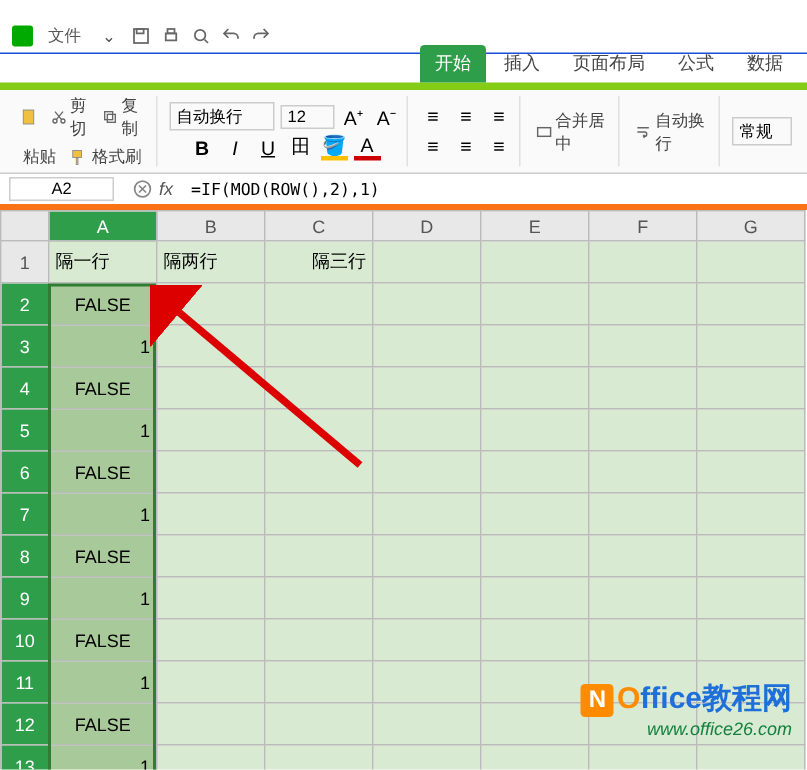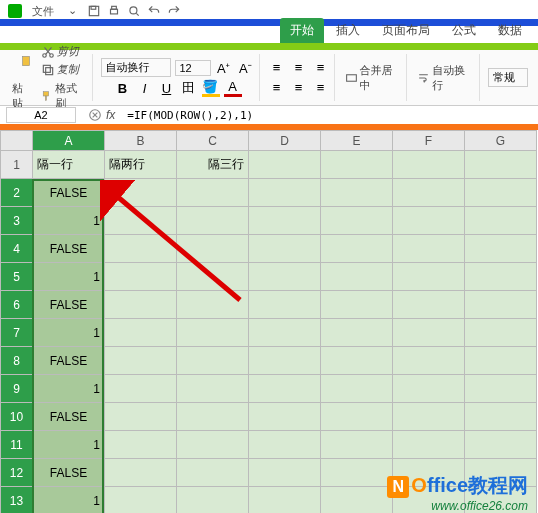--- a/index.html
+++ b/index.html
@@ -1,38 +1,38 @@
 <!DOCTYPE html>
 <html><head>
   <meta charset="utf-8">
   <style>
     * { box-sizing: border-box; margin: 0; padding: 0; }
     body { font-family: "Microsoft YaHei", Arial, sans-serif; font-size: 12px; background: #fff; width: 538px; height: 513px; overflow: hidden; position: relative; }
     
-    .menubar { display: flex; align-items: flex-start; padding: 4px 8px; border-bottom: 7px solid #1d4ed8; gap: 6px; height: 26px; }
+    .menubar { display: flex; align-items: flex-end; padding: 4px 8px; border-bottom: 1px solid #1d4ed8; gap: 6px; height: 36px; }
     .menubar .logo { width: 14px; height: 14px; background: #0a0; border-radius: 2px; }
     .menubar .item { font-size: 11px; color: #555; padding: 0 4px; }
     .menubar svg { width: 14px; height: 14px; }
     
-    .ribbon-tabs { display: flex; align-items: flex-end; padding: 0 6px; height: 24px; border-bottom: 7px solid #84cc16; gap: 2px; }
+    .ribbon-tabs { display: flex; align-items: flex-end; padding: 0 6px; height: 24px; border-bottom: 5px solid #84cc16; gap: 2px; }
     .ribbon-tabs .spacer { flex: 1; }
     .tab { padding: 4px 10px; font-size: 12px; color: #444; cursor: pointer; }
     .tab.active { background: #2e9e4a; color: #fff; border-radius: 3px 3px 0 0; }
     
     .ribbon { display: flex; align-items: center; padding: 4px 6px; border-bottom: 1px solid #ccc; gap: 4px; height: 56px; background: #fafafa; }
     .rgroup { display: flex; flex-direction: column; align-items: center; gap: 2px; padding: 0 4px; border-right: 1px solid #e0e0e0; height: 100%; justify-content: center; }
     .rgroup.norule { border-right: none; }
     .rrow { display: flex; align-items: center; gap: 4px; }
     .rbtn { display: flex; align-items: center; gap: 2px; font-size: 11px; color: #444; padding: 1px 2px; }
     .rbtn svg { width: 14px; height: 14px; }
     .fontsel { border: 1px solid #ccc; padding: 1px 4px; font-size: 11px; min-width: 70px; }
     .sizesel { border: 1px solid #ccc; padding: 1px 4px; font-size: 11px; width: 36px; }
     .fmtbtn { width: 18px; height: 18px; display: flex; align-items: center; justify-content: center; font-size: 13px; }
     
-    .namebox-row { display: flex; align-items: center; border-bottom: 6px solid #f97316; height: 24px; }
+    .namebox-row { display: flex; align-items: center; border-bottom: 4px solid #f97316; height: 24px; }
     .namebox { border: 1px solid #ccc; margin: 2px 6px; padding: 1px 8px; font-size: 11px; width: 70px; text-align: center; background: #fff; }
     .fx-icons { display: flex; gap: 4px; padding: 0 6px; }
     .fx-icons svg { width: 14px; height: 14px; }
     .formula-bar { flex: 1; padding: 2px 6px; font-size: 11px; font-family: Consolas, monospace; }
     
     .sheet-wrap { position: relative; overflow: hidden; }
     .sheet { border-collapse: collapse; table-layout: fixed; }
     .sheet th, .sheet td { border: 1px solid #bbb; font-size: 12px; font-weight: normal; }
     .sheet th.corner { width: 32px; height: 20px; background: #e8e8e8; }
     .sheet th.colh { height: 20px; background: #e8e8e8; color: #555; text-align: center; }
@@ -46,21 +46,21 @@
     .col-D { width: 72px; }
     .col-E { width: 72px; }
     .col-F { width: 72px; }
     .col-G { width: 72px; }
     .sheet th.colh.selh, .sheet th.rowh.selh { background: #2e9e4a; color: #fff; }
     
     .sel-border { position: absolute; border: 2px solid #2e7d32; pointer-events: none; }
     
     .arrow { position: absolute; pointer-events: none; }
     
-    .watermark { position: absolute; right: 10px; bottom: 0; text-align: right; }
+    .watermark { position: absolute; right: 10px; bottom: 20px; text-align: right; }
     .watermark .t1 { font-size: 20px; font-weight: bold; }
     .watermark .t1 .o { color: #ff8c00; }
     .watermark .t1 .rest { color: #1e6fd9; }
     .watermark .t2 { font-size: 12px; color: #15803d; font-style: italic; }
     .wm-logo { display:inline-block; width:22px; height:22px; background:#ff8c00; color:#fff; font-weight:bold; font-size:16px; text-align:center; line-height:22px; border-radius:3px; vertical-align:middle; margin-right:2px;}
   </style>
 </head>
 <body>
 
 <div class="menubar">
@@ -99,21 +99,21 @@
 </div>
 
 <div class="ribbon">
   <div class="rgroup">
     <div class="rrow">
       <div class="rbtn">
         <svg viewBox="0 0 24 24" fill="#f0c040" stroke="#888">
             <rect x="6" y="4" width="12" height="16"></rect>
           </svg>
       </div>
-      <div style="display:flex;flex-direction:column;gap:1px;font-style:italic;">
+      <div style="display:flex;flex-direction:row;gap:1px;">
         <div class="rbtn">
             <svg viewBox="0 0 24 24" fill="none" stroke="#666" stroke-width="2">
               <circle cx="6" cy="18" r="3"></circle>
               <circle cx="18" cy="18" r="3"></circle>
               <line x1="8" y1="16" x2="18" y2="4"></line>
               <line x1="16" y1="16" x2="6" y2="4"></line>
             </svg>
             <span>剪切</span>
           </div>
         <div class="rbtn">

